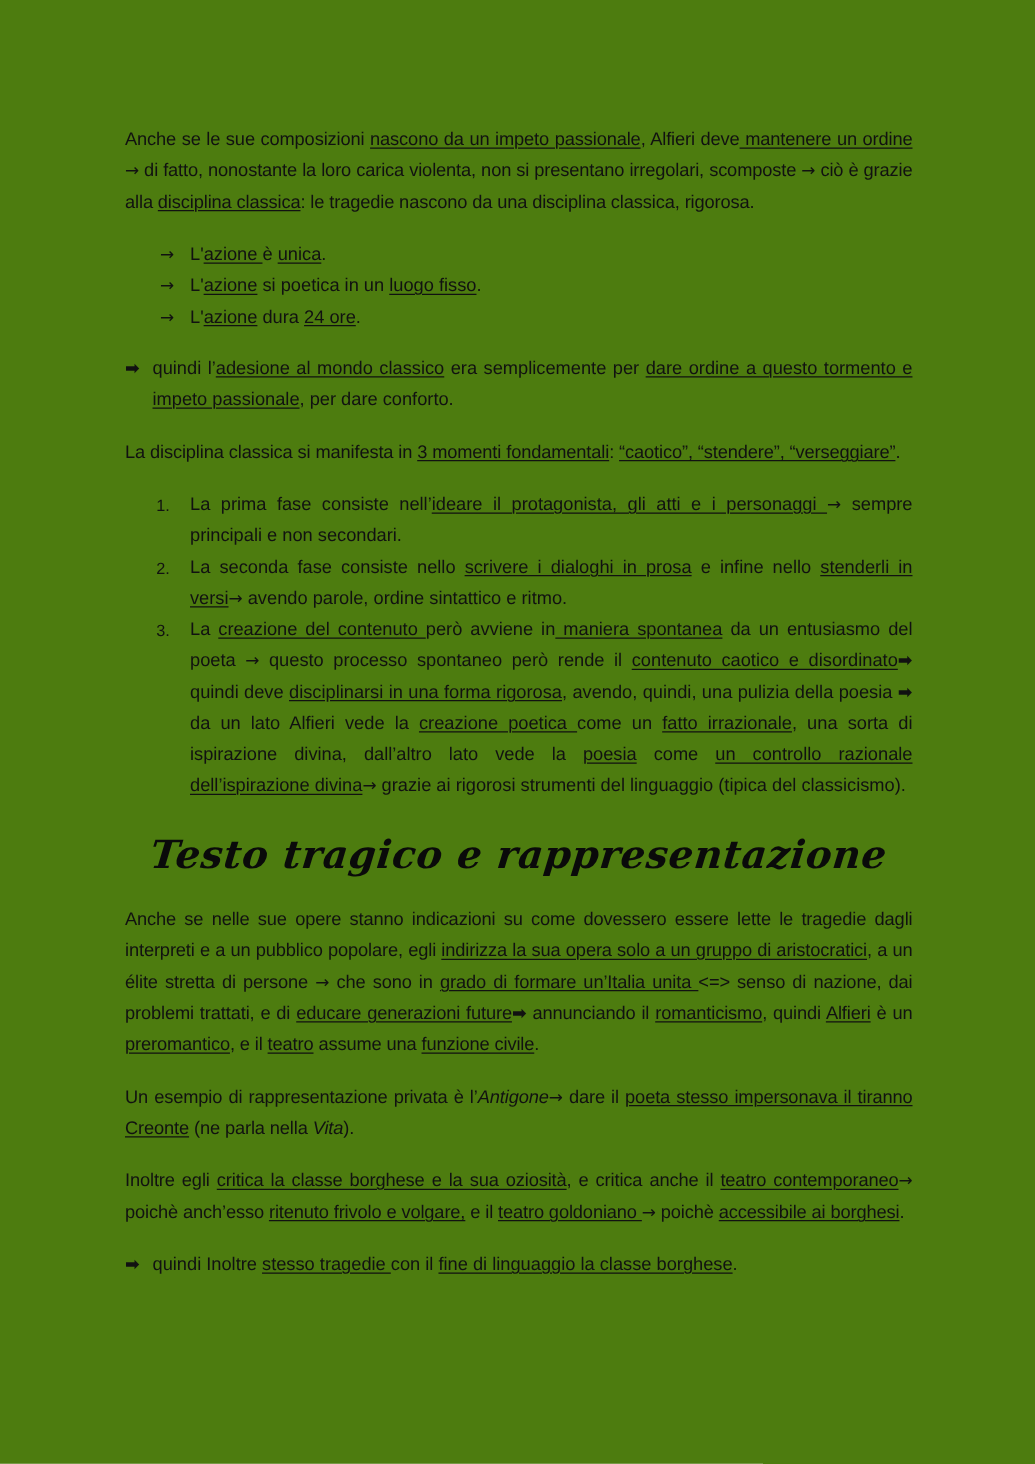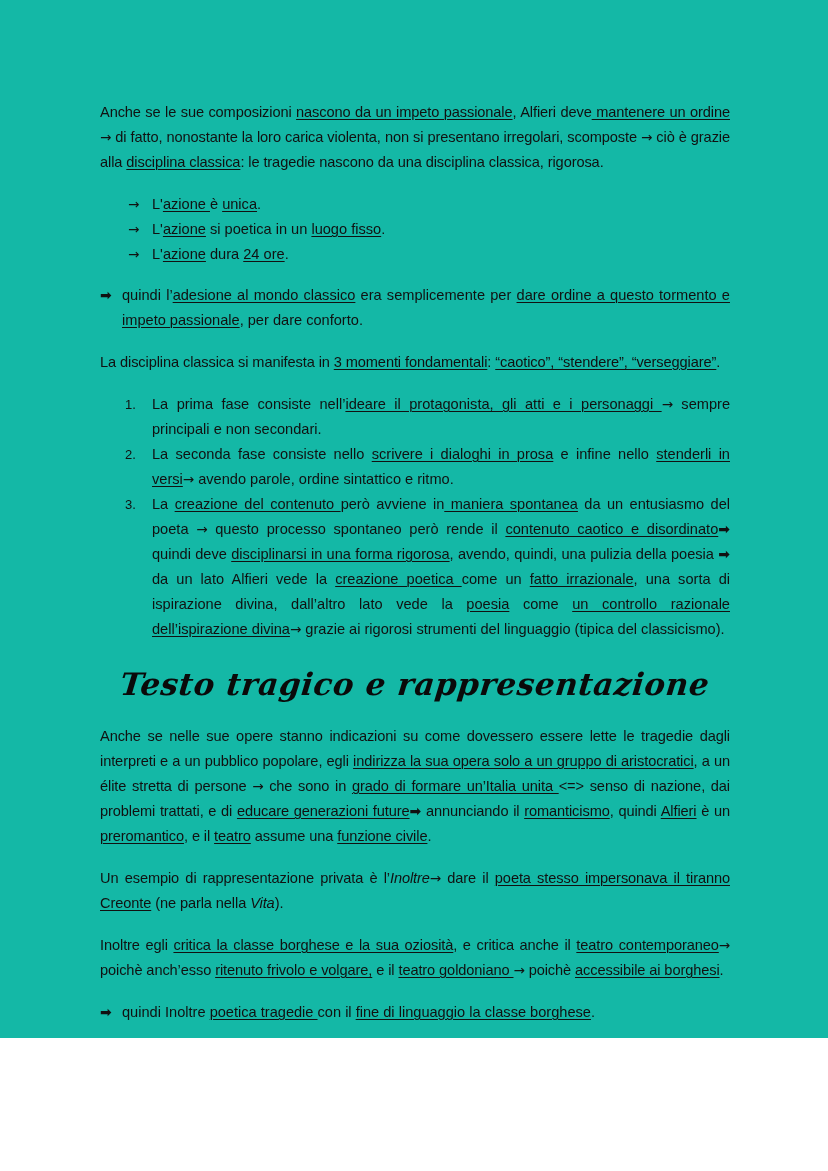--- a/index.html
+++ b/index.html
@@ -12,22 +12,22 @@
     height: 1171px;
     font-family: "Liberation Sans", sans-serif;
     color: #111111;
     position: relative;
     overflow: hidden;
   }
   .page {
     position: absolute;
     left: 0; top: 0;
     width: 828px;
-    height: 1038px;
-    background: #14b8a6;
+    height: 1171px;
+    background: #4d7c0f;
   }
   .content {
     position: absolute;
     left: 100px;
     top: 100px;
     width: 630px;
   }
   p.para {
     margin: 0 0 17px 0;
     font-size: 14.6px;
@@ -151,20 +151,20 @@
     <ol class="num-list">
       <li><span class="num">1.</span><span>La prima fase consiste nell’</span><span class="u">ideare il protagonista, gli atti e i personaggi </span><span class="arrow-inline">→</span><span> sempre principali e non secondari.</span></li>
       <li><span class="num">2.</span><span>La seconda fase consiste nello </span><span class="u">scrivere i dialoghi in prosa</span><span> e infine nello </span><span class="u">stenderli in versi</span><span class="arrow-inline">→</span><span> avendo parole, ordine sintattico e ritmo.</span></li>
       <li><span class="num">3.</span><span>La </span><span class="u">creazione del contenuto </span><span>però avviene in</span><span class="u"> maniera spontanea</span><span> da un entusiasmo del poeta </span><span class="arrow-inline">→</span><span> questo processo spontaneo però rende il </span><span class="u">contenuto caotico e disordinato</span><span class="arrow-solid">➡</span><span> quindi deve </span><span class="u">disciplinarsi in una forma rigorosa</span><span>, avendo, quindi, una pulizia della poesia </span><span class="arrow-solid">➡</span><span> da un lato Alfieri vede la </span><span class="u">creazione poetica </span><span>come un </span><span class="u">fatto irrazionale</span><span>, una sorta di ispirazione divina, dall’altro lato vede la </span><span class="u">poesia</span><span> come </span><span class="u">un controllo razionale dell’ispirazione divina</span><span class="arrow-inline">→</span><span> grazie ai rigorosi strumenti del linguaggio (tipica del classicismo).</span></li>
     </ol>
 
     <h1 class="script-heading">Testo tragico e rappresentazione</h1>
 
     <p class="para"><span>Anche se nelle sue opere stanno indicazioni su come dovessero essere lette le tragedie dagli interpreti e a un pubblico popolare, egli </span><span class="u">indirizza la sua opera solo a un gruppo di aristocratici</span><span>, a un élite stretta di persone </span><span class="arrow-inline">→</span><span> che sono in </span><span class="u">grado di formare un’Italia unita </span><span>&lt;=&gt; senso di nazione, dai problemi trattati, e di </span><span class="u">educare generazioni future</span><span class="arrow-solid">➡</span><span> annunciando il </span><span class="u">romanticismo</span><span>, quindi </span><span class="u">Alfieri</span><span> è un </span><span class="u">preromantico</span><span>, e il </span><span class="u">teatro</span><span> assume una </span><span class="u">funzione civile</span><span>.</span></p>
 
-    <p class="para"><span>Un esempio di rappresentazione privata è l’</span><span class="it">Inoltre</span><span class="arrow-inline">→</span><span> dare il </span><span class="u">poeta stesso impersonava il tiranno Creonte</span><span> (ne parla nella </span><span class="it">Vita</span><span>).</span></p>
+    <p class="para"><span>Un esempio di rappresentazione privata è l’</span><span class="it">Antigone</span><span class="arrow-inline">→</span><span> dare il </span><span class="u">poeta stesso impersonava il tiranno Creonte</span><span> (ne parla nella </span><span class="it">Vita</span><span>).</span></p>
 
     <p class="para"><span>Inoltre egli </span><span class="u">critica la classe borghese e la sua oziosità</span><span>, e critica anche il </span><span class="u">teatro contemporaneo</span><span class="arrow-inline">→</span><span> poichè anch’esso </span><span class="u">ritenuto frivolo e volgare,</span><span> e il </span><span class="u">teatro goldoniano </span><span class="arrow-inline">→</span><span> poichè </span><span class="u">accessibile ai borghesi</span><span>.</span></p>
 
-    <p class="lead-arrow"><span class="bigarrow">➡</span><span>quindi Inoltre </span><span class="u">poetica tragedie </span><span>con il </span><span class="u">fine di linguaggio la classe borghese</span><span>.</span></p>
+    <p class="lead-arrow"><span class="bigarrow">➡</span><span>quindi Inoltre </span><span class="u">stesso tragedie </span><span>con il </span><span class="u">fine di linguaggio la classe borghese</span><span>.</span></p>
 
   </div>
 </div>
 
 </body></html>

